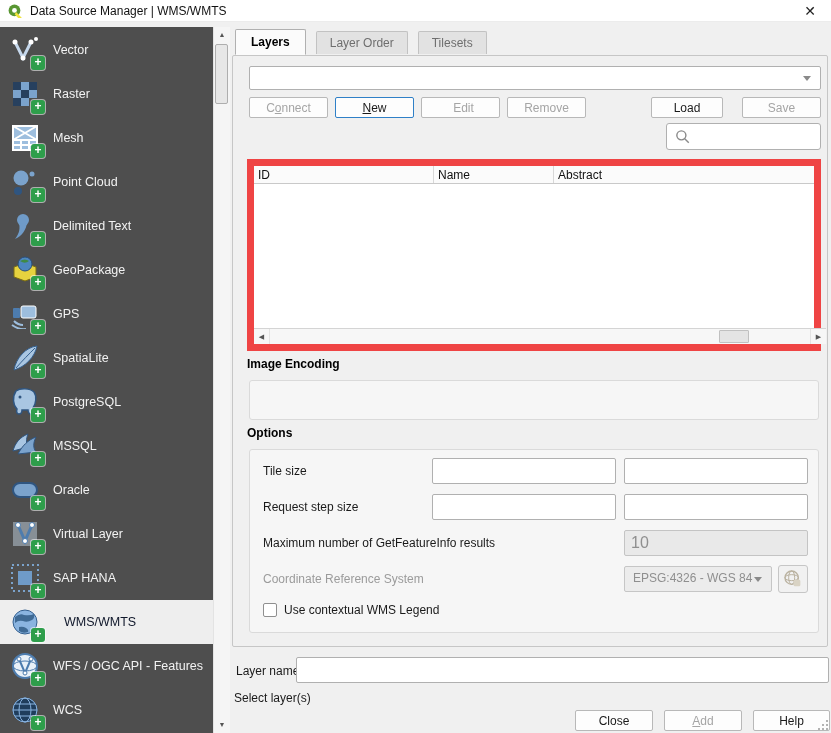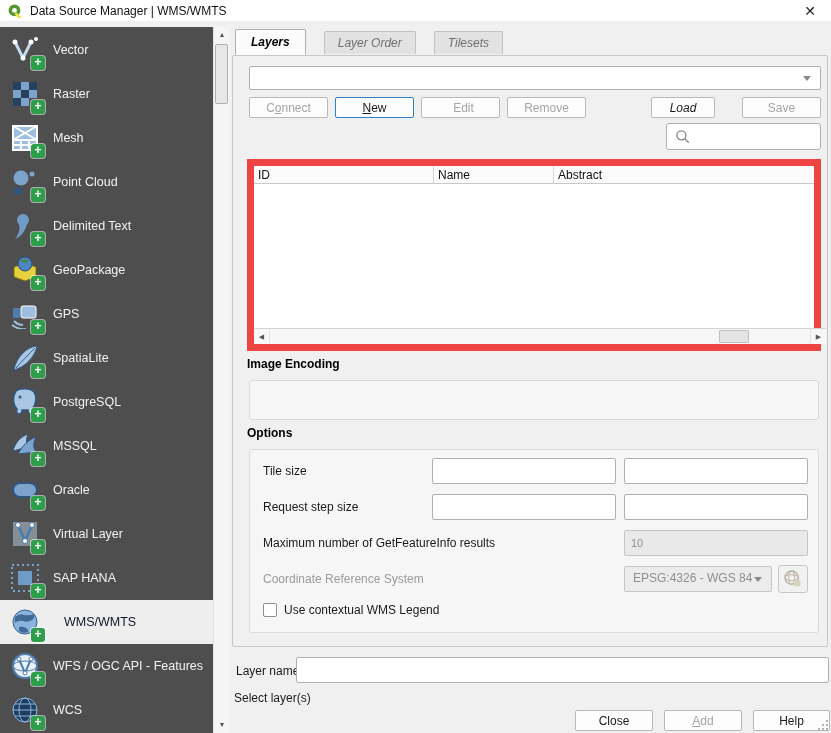--- a/index.html
+++ b/index.html
@@ -26,21 +26,21 @@
   
   .side-scroll{position:absolute;left:213px;top:27px;width:17px;height:706px;background:#f5f5f5;border-left:1px solid #e3e3e3;}
   .sarrow{position:absolute;left:0;width:16px;height:14px;color:#555;font-size:7px;text-align:center;line-height:14px;}
   .sarrow.up{top:1px;}
   .sarrow.down{bottom:1px;}
   .side-thumb{position:absolute;left:1px;top:17px;width:13px;height:60px;background:#e7e7e7;border:1px solid #aeaeae;border-radius:2px;}
 
   
   .panel{position:absolute;left:230px;top:27px;width:601px;height:706px;background:#f0f0f0;}
   .tabs{position:absolute;left:5px;top:2px;z-index:2;display:flex;align-items:flex-end;}
-  .tab{background:#e2e2e2;color:#6e6e6e;border:1px solid #c2c2c2;border-bottom:none;border-radius:2px 2px 0 0;padding:4px 13px;margin-right:18px;white-space:nowrap;font-style:italic;}
+  .tab{background:#e2e2e2;color:#6e6e6e;border:1px solid #c2c2c2;border-bottom:none;border-radius:2px 2px 0 0;padding:4px 13px;margin-right:10px;white-space:nowrap;}
   .tab.active{background:#fbfbfb;color:#000;font-weight:700;border:1px solid #b0b0b0;border-bottom:1px solid #fbfbfb;padding:5px 15px;margin-bottom:-1px;}
   .pane{position:absolute;left:2px;top:28px;width:596px;height:592px;border:1px solid #c6c6c6;border-radius:2px;background:#f0f0f0;}
 
   
   .combo{position:absolute;background:#fff;border:1px solid #b0b0b0;border-radius:2px;}
   .combo .arrow{position:absolute;right:9px;top:50%;margin-top:-2px;width:0;height:0;border-left:4px solid transparent;border-right:4px solid transparent;border-top:5px solid #8a8a8a;}
   .combo .cval{position:absolute;left:8px;top:4px;color:#8f8f8f;}
   .combo.disabled{background:#ececec;border-color:#c6c6c6;text-align:center;}
   .conn-combo{left:16px;top:10px;width:572px;height:24px;}
 
@@ -69,21 +69,21 @@
 
   
   .section-title{position:absolute;left:14px;font-weight:700;font-size:12px;color:#000;}
   .groupbox{position:absolute;left:16px;width:570px;background:#f6f6f6;border:1px solid #dadada;border-radius:3px;}
   .enc-box{top:324px;height:40px;}
   .opt-box{top:393px;height:184px;padding-left:20px;}
 
   .opt-label{position:absolute;left:13px;color:#1a1a1a;white-space:nowrap;}
   .opt-label.dim{color:#9b9b9b;}
   .field{position:absolute;height:26px;background:#fff;border:1px solid #b0b0b0;border-radius:2px;}
-  .field input{border:none;outline:none;width:100%;height:100%;padding:0 6px;font-family:"Liberation Sans",sans-serif;font-size:11px;background:transparent;color:#1a1a1a;}
+  .field input{border:none;outline:none;width:100%;height:100%;padding:0 6px;font-family:"Liberation Sans",sans-serif;font-size:16px;background:transparent;color:#1a1a1a;}
   .field.disabled{background:#e9e9e9;border-color:#c4c4c4;}
   .field.disabled input{color:#8f8f8f;}
 
   .crs-combo{left:374px;top:116px;width:148px;height:26px;}
   .crs-btn{position:absolute;left:528px;top:115px;width:30px;height:28px;background:#f1f1f1;border:1px solid #c6c6c6;border-radius:3px;display:flex;align-items:center;justify-content:center;}
   .crs-btn svg{width:20px;height:20px;}
 
   .chkrow{position:absolute;left:13px;top:153px;display:flex;align-items:center;}
   .chk{width:14px;height:14px;background:#fff;border:1px solid #8f8f8f;border-radius:2px;flex:none;}
   .chkrow .chklbl{margin-left:7px;color:#1a1a1a;}
@@ -319,21 +319,21 @@
           <span class="mn">o</span>
           <span>nnect</span>
         </div>
       <div class="btn focused" style="left:102px;top:41px;width:79px;">
           <span></span>
           <span class="mn">N</span>
           <span>ew</span>
         </div>
       <div class="btn disabled" style="left:188px;top:41px;width:79px;padding-left:6px;">Edit</div>
       <div class="btn disabled" style="left:274px;top:41px;width:79px;">Remove</div>
-      <div class="btn" style="left:418px;top:41px;width:64px;font-style:italic;">Load</div>
+      <div class="btn" style="left:418px;top:41px;width:72px;">Load</div>
       <div class="btn disabled" style="left:509px;top:41px;width:79px;">Save</div>
 
       <div class="searchbox">
         <svg viewBox="0 0 30 30">
             <circle cx="13" cy="13" r="8" fill="none" stroke="#8a8a8a" stroke-width="2.5"></circle>
             <path d="M19 19 L26 26" stroke="#8a8a8a" stroke-width="2.5"></path>
           </svg>
         <input value="" style="">
       </div>
 

